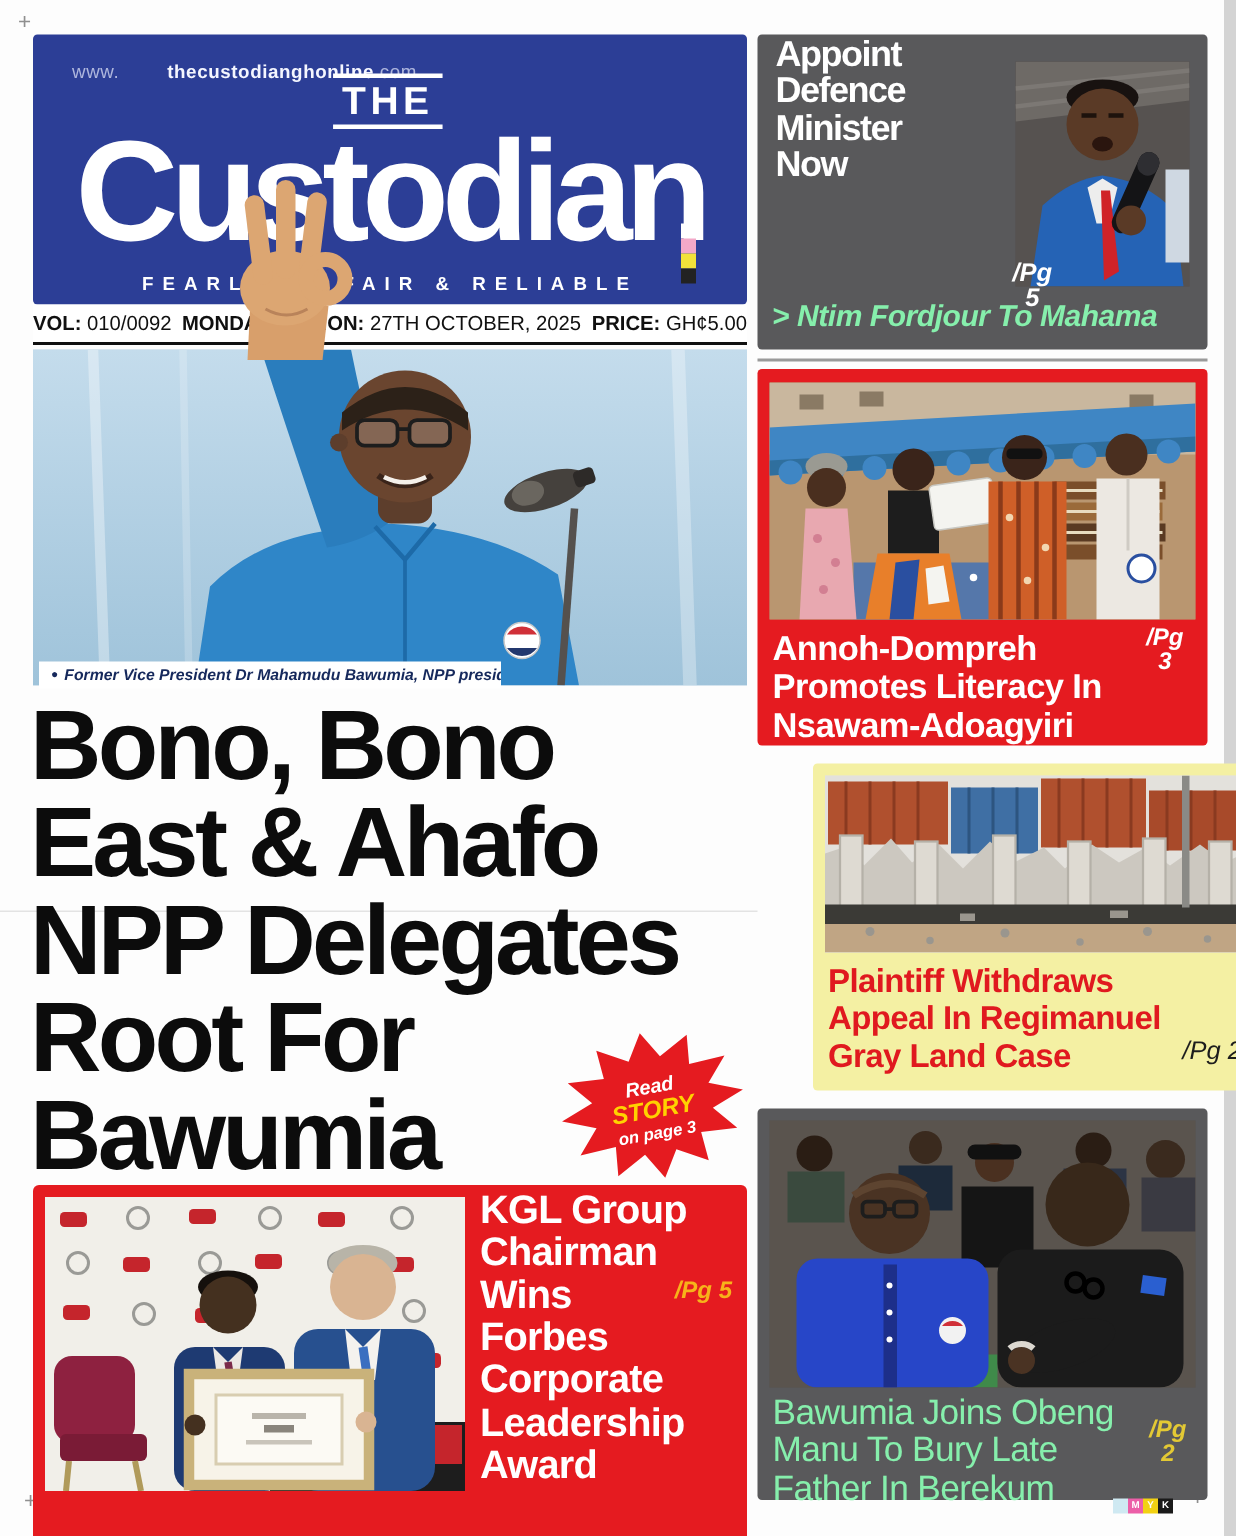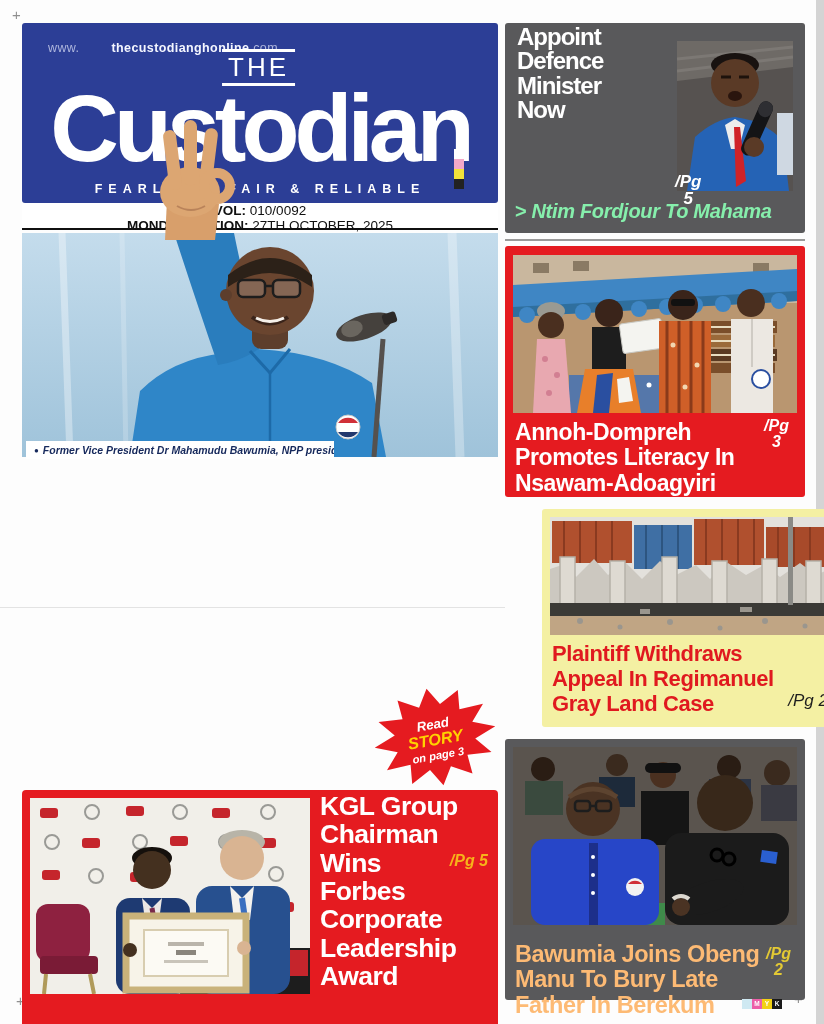--- a/index.html
+++ b/index.html
@@ -6,28 +6,28 @@
   html,body { background:#fff; }
   body { font-family:"Liberation Sans", sans-serif; width:824px; height:1024px; position:relative; overflow:hidden; }
   .page { position:absolute; inset:0; background:#fdfdfd; }
   .page-edge { position:absolute; right:0; top:0; width:8px; height:100%; background:#d4d4d4; }
   .crop-mark { position:absolute; color:#8f8f8f; font-size:15px; font-weight:400; }
 
   
   .masthead { position:absolute; left:22px; top:23px; width:476px; height:180px; background:#2c3e96; border-radius:3px; }
   .site-url { position:absolute; left:26px; top:18px; font-size:12.5px; color:#aeb6dd; letter-spacing:.4px; }
   .site-url b { color:#f4f6ff;margin-left:32px; }
-  .the-word { position:absolute; left:50%; top:26px; transform:translateX(-52%); color:#fff; font-size:26px; font-weight:400; letter-spacing:3px; border-top:3px solid #fff; border-bottom:3px solid #fff; padding:1px 6px 0; line-height:1.15; }
+  .the-word { position:absolute; left:50%; top:26px; transform:translateX(-52%); color:#fff; font-size:26px; font-weight:700; letter-spacing:3px; border-top:3px solid #fff; border-bottom:3px solid #fff; padding:1px 6px 0; line-height:1.15; }
   .custodian-word { position:absolute; left:6px; top:58px; width:464px; text-align:center; color:#fff; font-size:95px; font-weight:700; letter-spacing:-5px; line-height:1; }
   .tagline { position:absolute; left:0; bottom:7px; width:100%; text-align:center; color:#fff; font-size:12.5px; font-weight:700; letter-spacing:6px; }
   .cmyk-v { position:absolute; right:34px; top:126px; width:10px; }
   .cmyk-v div { width:10px; height:10px; }
 
   
-  .info-bar { position:absolute; left:22px; top:203px; width:476px; height:27px; background:#fff; border-bottom:2px solid #101010; display:flex; align-items:center; justify-content:space-between; font-size:13.5px; color:#101010;flex-direction:column; }
+  .info-bar { position:absolute; left:22px; top:203px; width:476px; height:27px; background:#fff; border-bottom:2px solid #101010; display:flex; align-items:center; justify-content:space-between; font-size:13.5px; color:#101010; }
   .info-bar b { font-weight:700; }
 
   
   .lead-photo { position:absolute; left:22px; top:233px; width:476px; height:224px; overflow:hidden; background:#b9d4e6; }
   .lead-caption { position:absolute; left:26px; top:441px; width:308px; background:#fff; padding:3px 8px; font-size:10.5px; font-style:italic; font-weight:700; color:#16295c; white-space:nowrap; overflow:hidden; }
   .lead-caption .bullet { font-size:8px; vertical-align:1px; margin-right:4px; }
 
   
   .hand-overlay { position:absolute; left:133px; top:112px; width:106px; height:128px; z-index:5; }
 
@@ -59,21 +59,21 @@
   .annoh-headline { position:absolute; left:10px; top:174px; color:#fff; font-size:23px; line-height:1.1; font-weight:800; letter-spacing:-.4px; white-space:pre-line; }
   .annoh-pg { position:absolute; right:16px; top:172px; color:#fff; font-size:16px; }
 
   .plaintiff-box { top:509px; height:218px; background:#f4f0a3;margin-left:37px; }
   .plaintiff-photo { position:absolute; left:8px; top:8px; width:284px; height:118px; background:#e3e1dc; }
   .plaintiff-headline { position:absolute; left:10px; top:132px; color:#e0191f; font-size:22px; line-height:1.14; font-weight:800; letter-spacing:-.4px; white-space:pre-line; }
   .plaintiff-pg { position:absolute; right:14px; bottom:16px; color:#1d1d1d; font-size:17px; font-style:italic; font-weight:400; }
 
   .berekum-box { top:739px; height:261px; background:#59595b; }
   .berekum-photo { position:absolute; left:8px; top:8px; width:284px; height:178px; background:#5a544e; }
-  .berekum-headline { position:absolute; left:10px; top:203px; color:#fdba74; font-size:23.5px; line-height:1.08; font-weight:700; letter-spacing:-.4px; white-space:pre-line; }
+  .berekum-headline { position:absolute; left:10px; top:190px; color:#86efac; font-size:23.5px; line-height:1.08; font-weight:400; letter-spacing:-.4px; white-space:pre-line; }
   .berekum-pg { position:absolute; right:14px; bottom:22px; color:#e3c934; font-size:16px; }
 
   
   .right-rule { position:absolute; left:505px; top:239px; width:300px; height:2px; background:#9a9a9a; }
 
   
   .cmyk-h { position:absolute; left:742px; top:999px; display:flex; }
   .cmyk-h div { width:10px; height:10px; font-size:6.5px; line-height:10px; text-align:center; color:#fff; font-weight:700; }
   svg { display:block; }
 </style>
@@ -165,20 +165,25 @@
       <path d="M44 94 Q58 102 72 94" stroke="#b9835a" stroke-width="2" fill="none"></path>
     </svg>
   </div>
 
   <div class="lead-caption">
     <span class="bullet">●</span><span>Former Vice President Dr Mahamudu Bawumia, NPP presidential hopeful</span>
   </div>
 
   <div class="fold-line"></div>
 
+  <div class="main-headline">Bono, Bono
+East &amp; Ahafo
+NPP Delegates
+Root For
+Bawumia</div>
 
   <div class="starburst">
     <svg width="130" height="102" viewBox="0 0 124 100">
       <g transform="rotate(-10 62 50)">
         <polygon fill="#e51b20" points="122,50 100.6,58.3 114,74 90.3,72.6 92,91.6 72.4,80.9 62,98 51.6,80.9 32,91.6 33.7,72.6 10,74 23.4,58.3 2,50 23.4,41.7 10,26 33.7,27.4 32,8.4 51.6,19.1 62,2 72.4,19.1 92,8.4 90.3,27.4 114,26 100.6,41.7"></polygon>
         <text x="62" y="42" text-anchor="middle" font-family="Liberation Sans, sans-serif" font-size="13" font-style="italic" font-weight="700" fill="#fff">Read</text>
         <text x="62" y="58" text-anchor="middle" font-family="Liberation Sans, sans-serif" font-size="16" font-style="italic" font-weight="900" fill="#ffd200">STORY</text>
         <text x="62" y="72" text-anchor="middle" font-family="Liberation Sans, sans-serif" font-size="11" font-style="italic" font-weight="700" fill="#fff">on page 3</text>
       </g>
     </svg>

